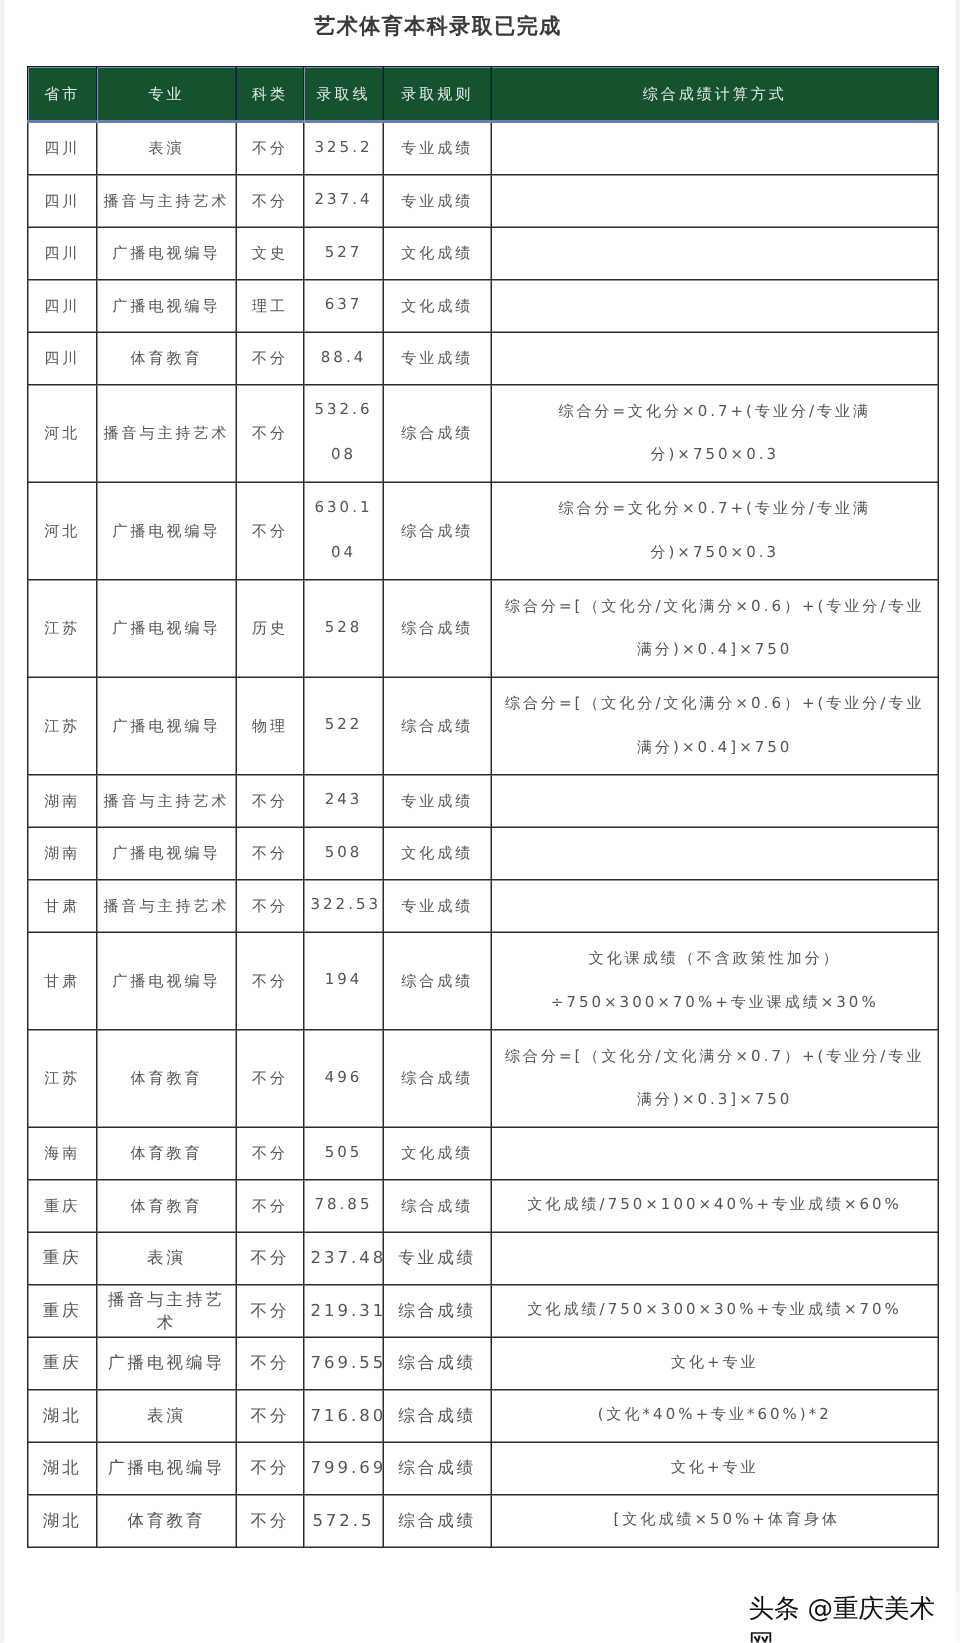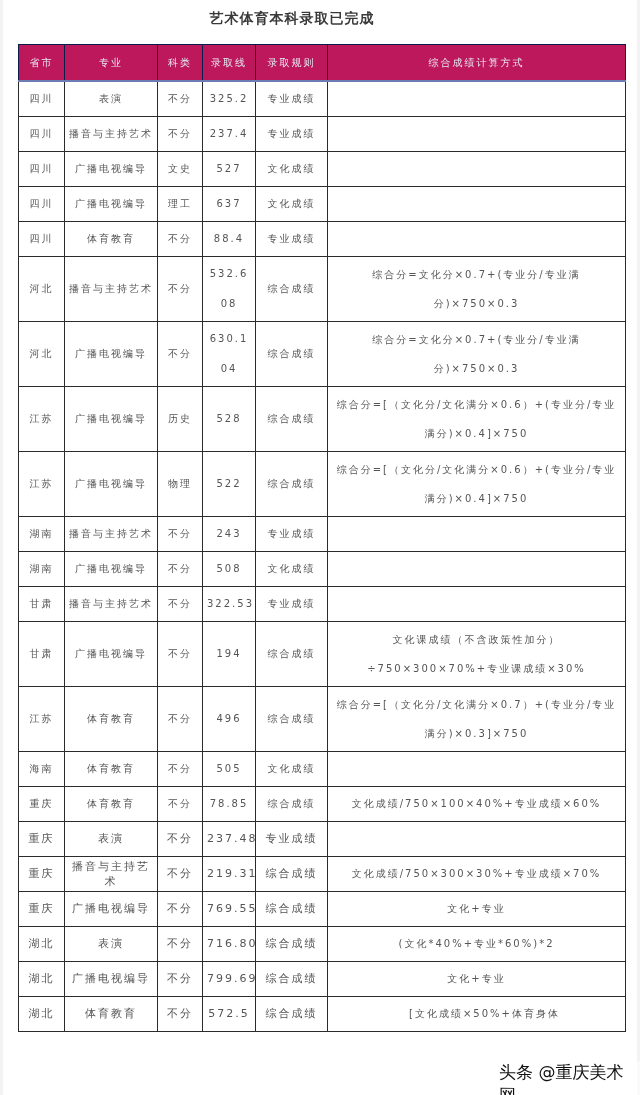--- a/index.html
+++ b/index.html
@@ -27,21 +27,21 @@
   table.grid th, table.grid td {
     border: 1px solid #2b2b2b;
     text-align: center;
     vertical-align: middle;
     padding: 0 4px;
     overflow: hidden;
     letter-spacing: 2px;
     color: #555;
   }
   table.grid th {
-    background: #be185d;
+    background: #14532d;
     color: #e6e9f2;
     font-weight: normal;
     height: 35px;
     border-color: #0a1c4a;
     border-bottom: 2px solid #6d7db3;
   }
   .h36 { height: 35px; }
   .h66 { height: 65px; }
   td.formula { line-height: 29px; letter-spacing: 1.5px; }
   td.formula.left { text-align: center; padding-left: 4px; }

